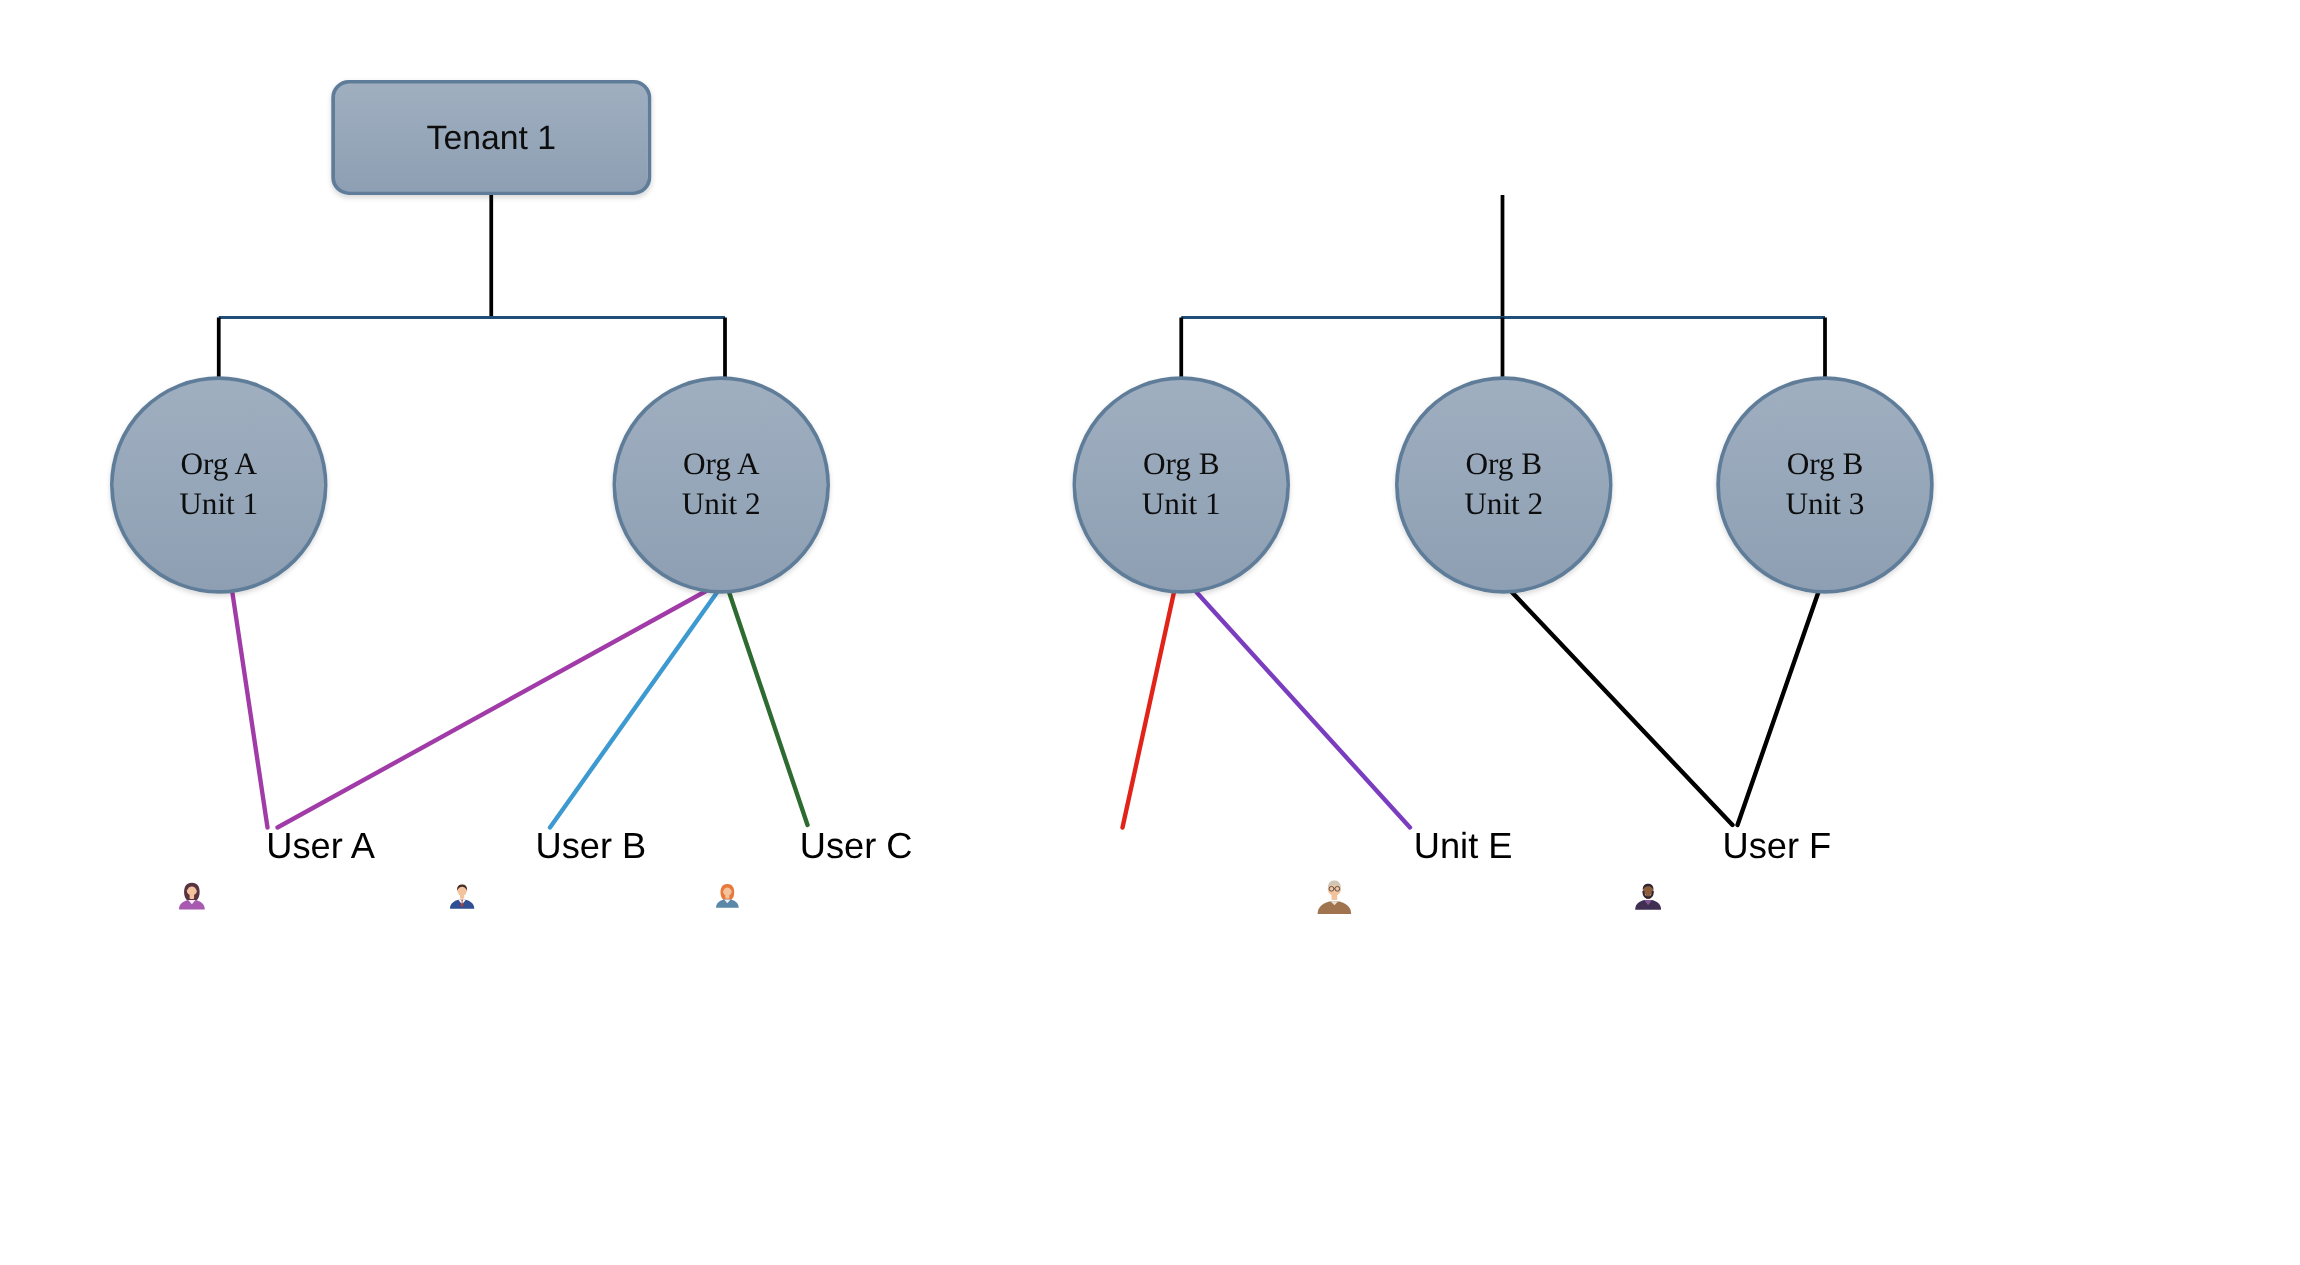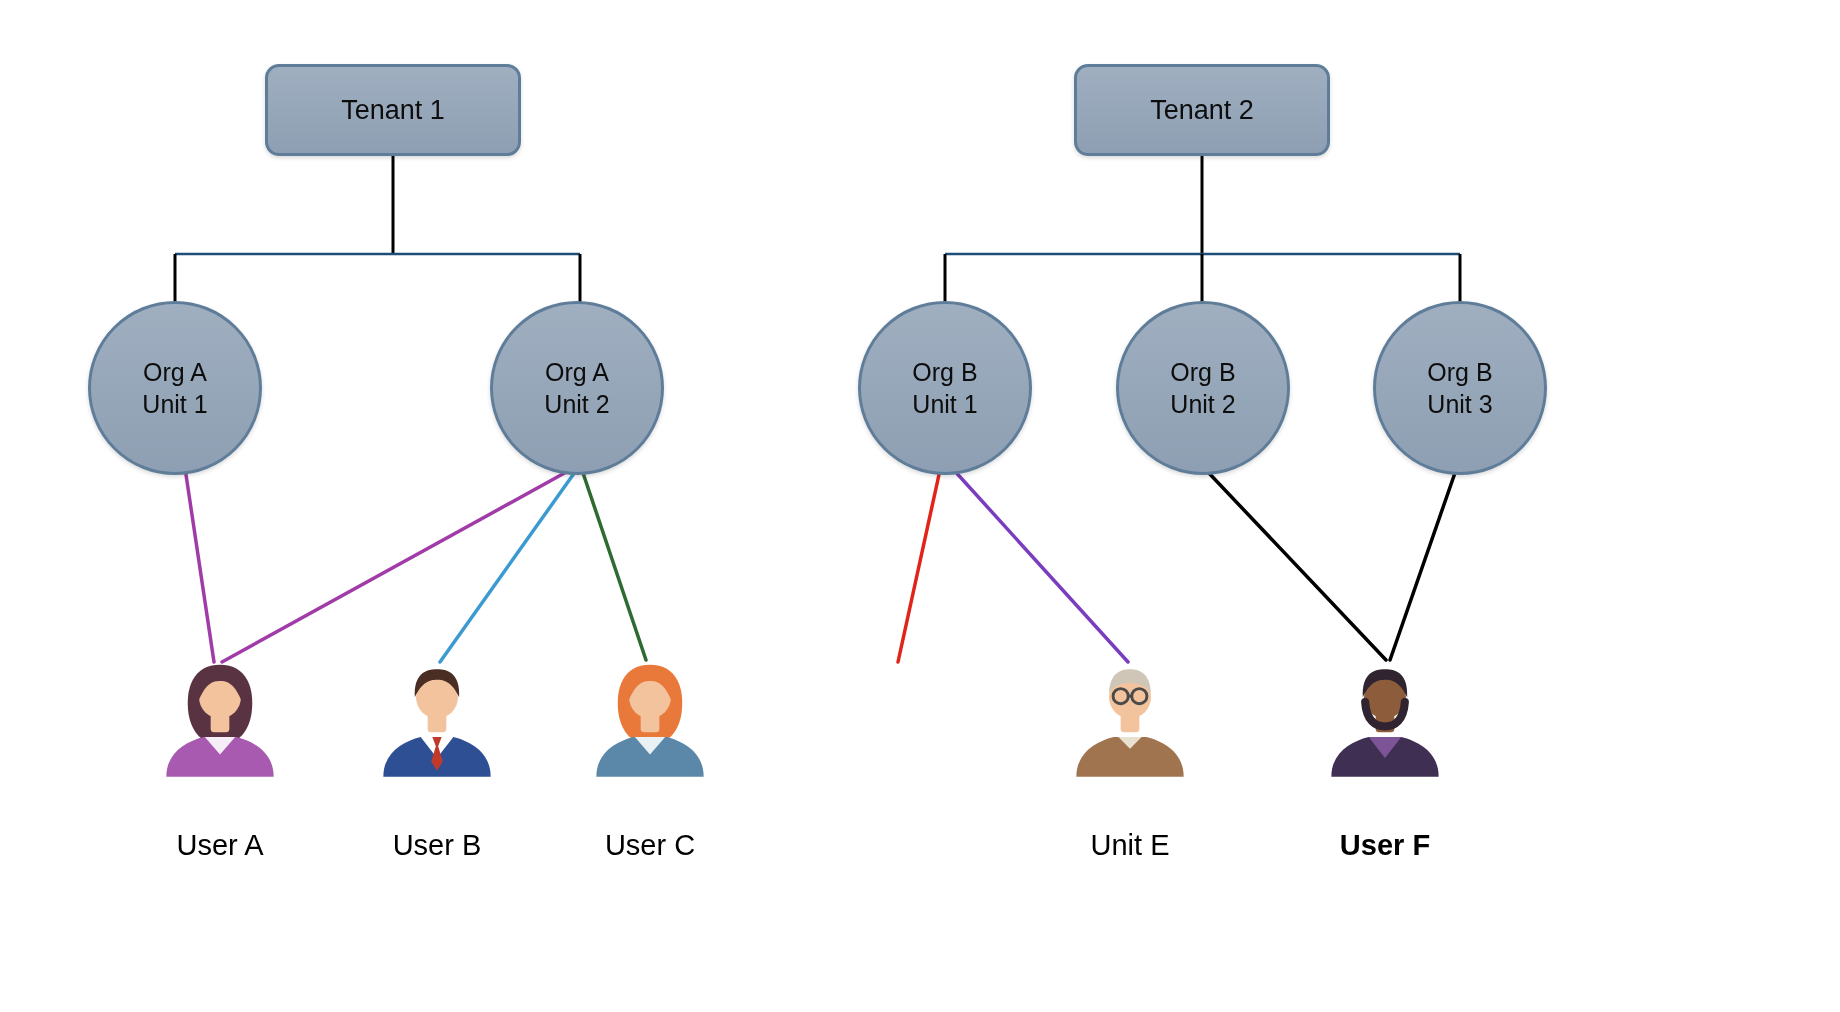--- a/index.html
+++ b/index.html
@@ -36,25 +36,26 @@
     position: absolute;
     width: 174px; height: 174px;
     border-radius: 50%;
     background: linear-gradient(180deg, var(--node_fill_light, #9fafc0), var(--node_fill, #8e9fb3));
     border: 3px solid var(--node_border, #5f7d99);
     box-sizing: border-box;
     display: flex; flex-direction: column; align-items: center; justify-content: center;
     font-size: 25px; line-height: 1.3; color: #0d0d0d;
     text-align: center;
     box-shadow: 0 2px 4px rgba(0,0,0,0.15);
+    font-family: Liberation Serif, serif;
   }
   .user {
     position: absolute;
     width: 160px;
-    display: flex; flex-direction: column; align-items: center; gap: 46px;
+    display: flex; flex-direction: row;  gap: 46px;
   }
   .user-label {
     margin-top: 6px;
     font-size: 29px;
     color: var(--text, #000);
     text-align: center;
     white-space: nowrap;
   }
 </style>
 </head>
@@ -80,23 +81,20 @@
     <line class="assign" x1="575" y1="472" x2="440" y2="662" stroke="#3d9ad1"></line>
     <line class="assign" x1="582" y1="470" x2="646" y2="660" stroke="#2e6b30"></line>
     <line class="assign" x1="940" y1="470" x2="898" y2="662" stroke="#e2231a"></line>
     <line class="assign" x1="952" y1="468" x2="1128" y2="662" stroke="#7a3dbf"></line>
     <line class="assign" x1="1206" y1="470" x2="1386" y2="660" stroke="#000000"></line>
     <line class="assign" x1="1456" y1="470" x2="1390" y2="660" stroke="#000000"></line>
   </svg>
 
   <div class="tenant" style="left:265px; top:64px;">
     <span>Tenant 1</span>
-  </div>
-  <div class="tenant" style="left:1074px; top:64px;">
-    <span>Tenant 2</span>
   </div>
 
   <div class="org" style="left:88px; top:301px;">
     <span>Org A</span>
     <span>Unit 1</span>
   </div>
   <div class="org" style="left:490px; top:301px;">
     <span>Org A</span>
     <span>Unit 2</span>
   </div>
@@ -159,21 +157,21 @@
       <path d="M42,32 C43,16 51,12 60,12 C69,12 77,16 78,32 C71,21 49,21 42,32 Z" fill="#cfc6b8"></path>
       <g stroke="#4a4a4a" fill="none" stroke-width="2.5">
         <circle cx="52" cy="35" r="6.5"></circle>
         <circle cx="68" cy="35" r="6.5"></circle>
         <line x1="58.5" y1="35" x2="61.5" y2="35"></line>
       </g>
     </svg>
     <div class="user-label">Unit E</div>
   </div>
 
-  <div class="user" style="left:1305px; top:655px;font-weight:bold;">
+  <div class="user" style="left:1305px; top:655px;">
     <svg viewBox="0 0 120 104" width="140" height="122">
       <rect x="52" y="48" width="16" height="18" rx="3" fill="#8d5d3b"></rect>
       <path d="M14,104 C14,84 30,74 46,70 L74,70 C90,74 106,84 106,104 Z" fill="#3f2f52"></path>
       <path d="M46,70 L60,88 L74,70 Z" fill="#7d5596"></path>
       <circle cx="60" cy="36" r="18" fill="#8d5d3b"></circle>
       <path d="M41,36 C40,16 50,12 60,12 C70,12 80,16 79,36 C73,23 66,21 60,21 C54,21 47,23 41,36 Z" fill="#2f2430"></path>
       <path d="M43,40 C44,56 52,61 60,61 C68,61 76,56 77,40" fill="none" stroke-width="7" stroke-linecap="round" stroke="#2f2430"></path>
     </svg>
     <div class="user-label">User F</div>
   </div>

